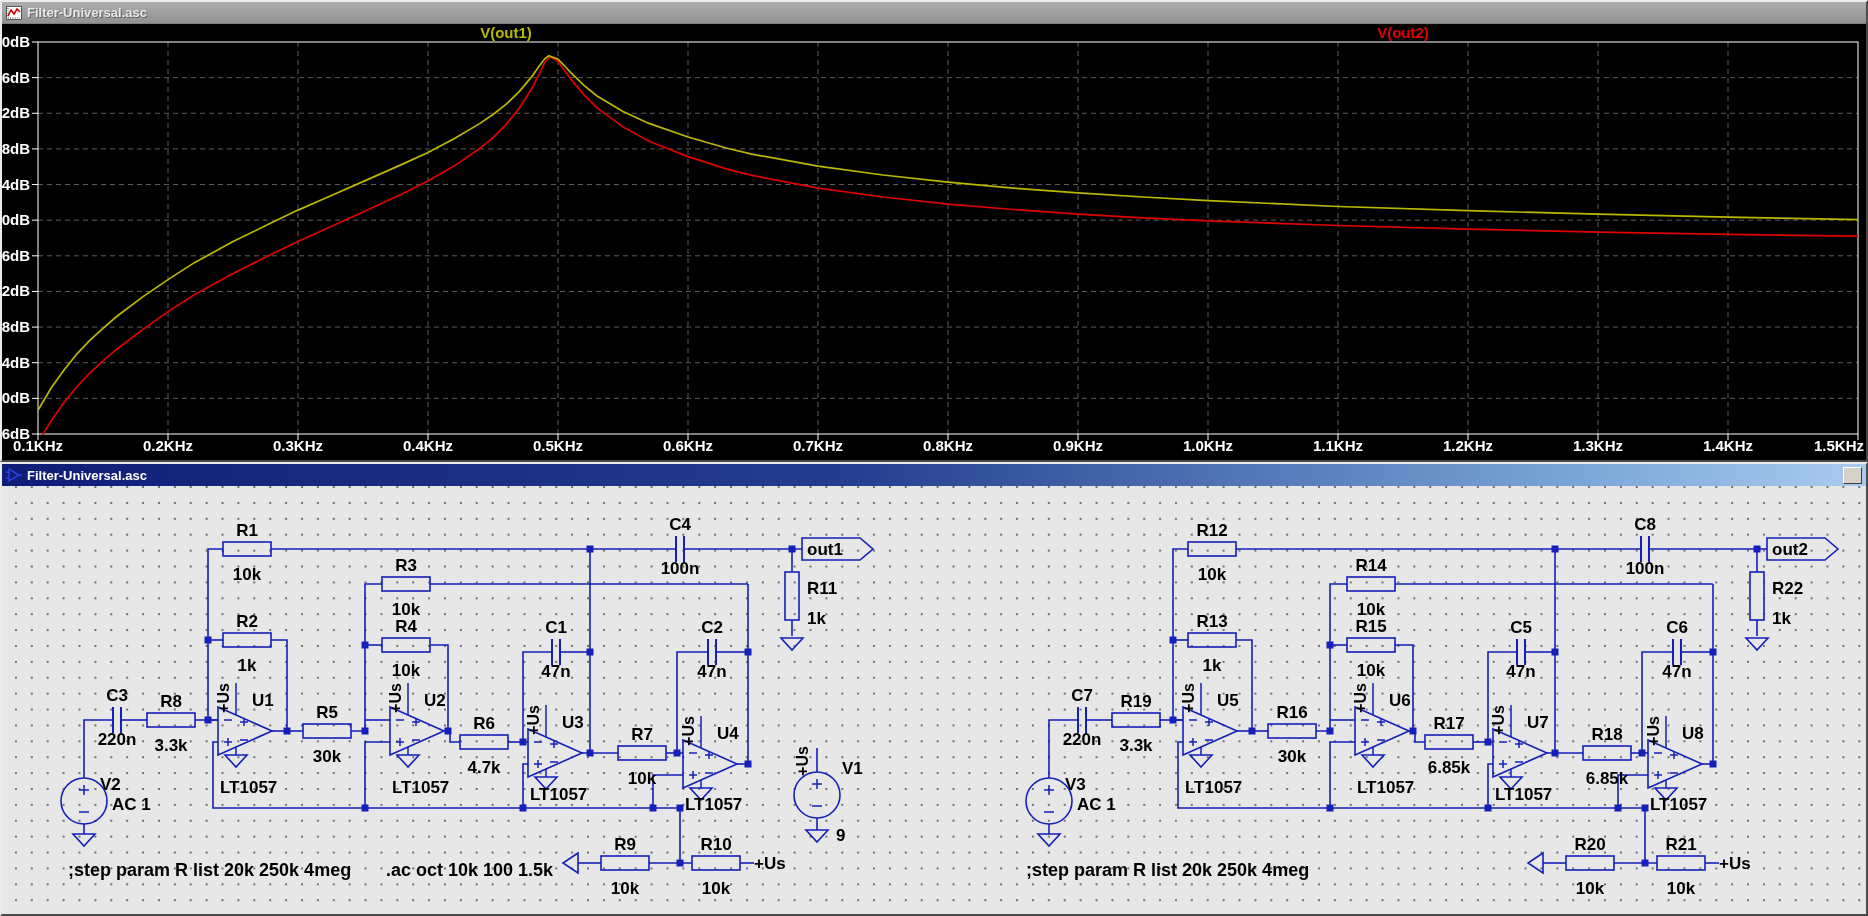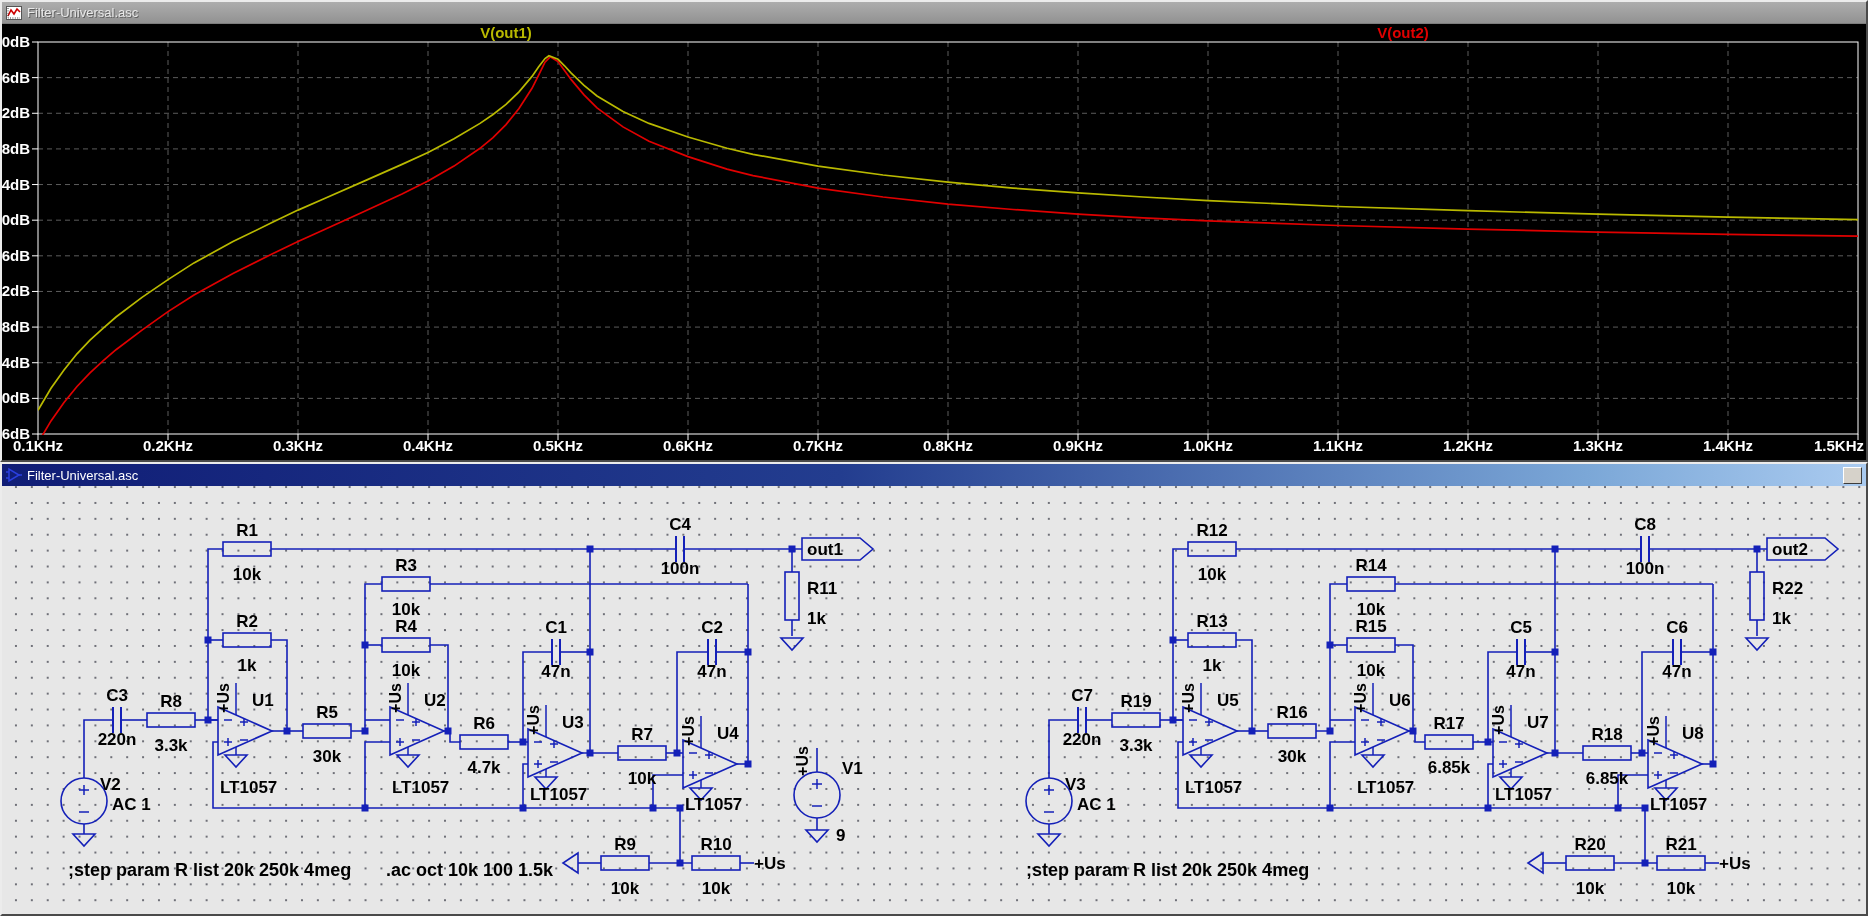--- a/index.html
+++ b/index.html
@@ -2,21 +2,21 @@
 <html><head>
 <meta charset="utf-8">
 <style>
   html,body{margin:0;padding:0;}
   body{width:1868px;height:916px;background:#c0c0c0;font-family:"Liberation Sans",sans-serif;overflow:hidden;position:relative;}
   .win{position:absolute;left:0;width:1868px;box-sizing:border-box;background:#b6b6b6;
        border:2px solid;border-color:#ececec #4a4a4a #4a4a4a #ececec;}
   .win-top{top:0;height:462px;}
   .win-bottom{top:462px;height:454px;}
   .titlebar{position:absolute;left:0;right:0;top:0;height:22px;display:flex;align-items:center;gap:5px;
-            padding:0 4px;font-size:13px;font-weight:normal;box-sizing:border-box;}
+            padding:0 4px;font-size:13px;font-weight:bold;box-sizing:border-box;}
   .tb-plot{background:linear-gradient(180deg,#adadad,#929292);color:#e8e8e8;text-shadow:1px 1px 0 #5f5f5f;border-bottom:1px solid #7d7d7d;}
   .tb-schem{background:linear-gradient(90deg,#101d76 0%,#233d8f 45%,#7ba7d7 85%,#aacbf0 100%);color:#ffffff;}
   .ticon{width:16px;height:16px;flex:0 0 auto;}
   .tb-btn{margin-left:auto;width:17px;height:15px;background:#d6d2ca;border:1px solid;border-color:#ffffff #3c3c3c #3c3c3c #ffffff;}
   .client-plot{position:absolute;left:0;right:0;top:22px;bottom:0;background:#000;}
   .client-schem{position:absolute;left:0;right:0;top:22px;bottom:0;background:#e7e7e7;
      background-image:radial-gradient(circle,#6f7078 1.1px,transparent 1.45px);
      background-size:15.9px 15.9px;background-position:6px 9px;}
   svg{display:block;width:100%;height:100%;}
 </style>

